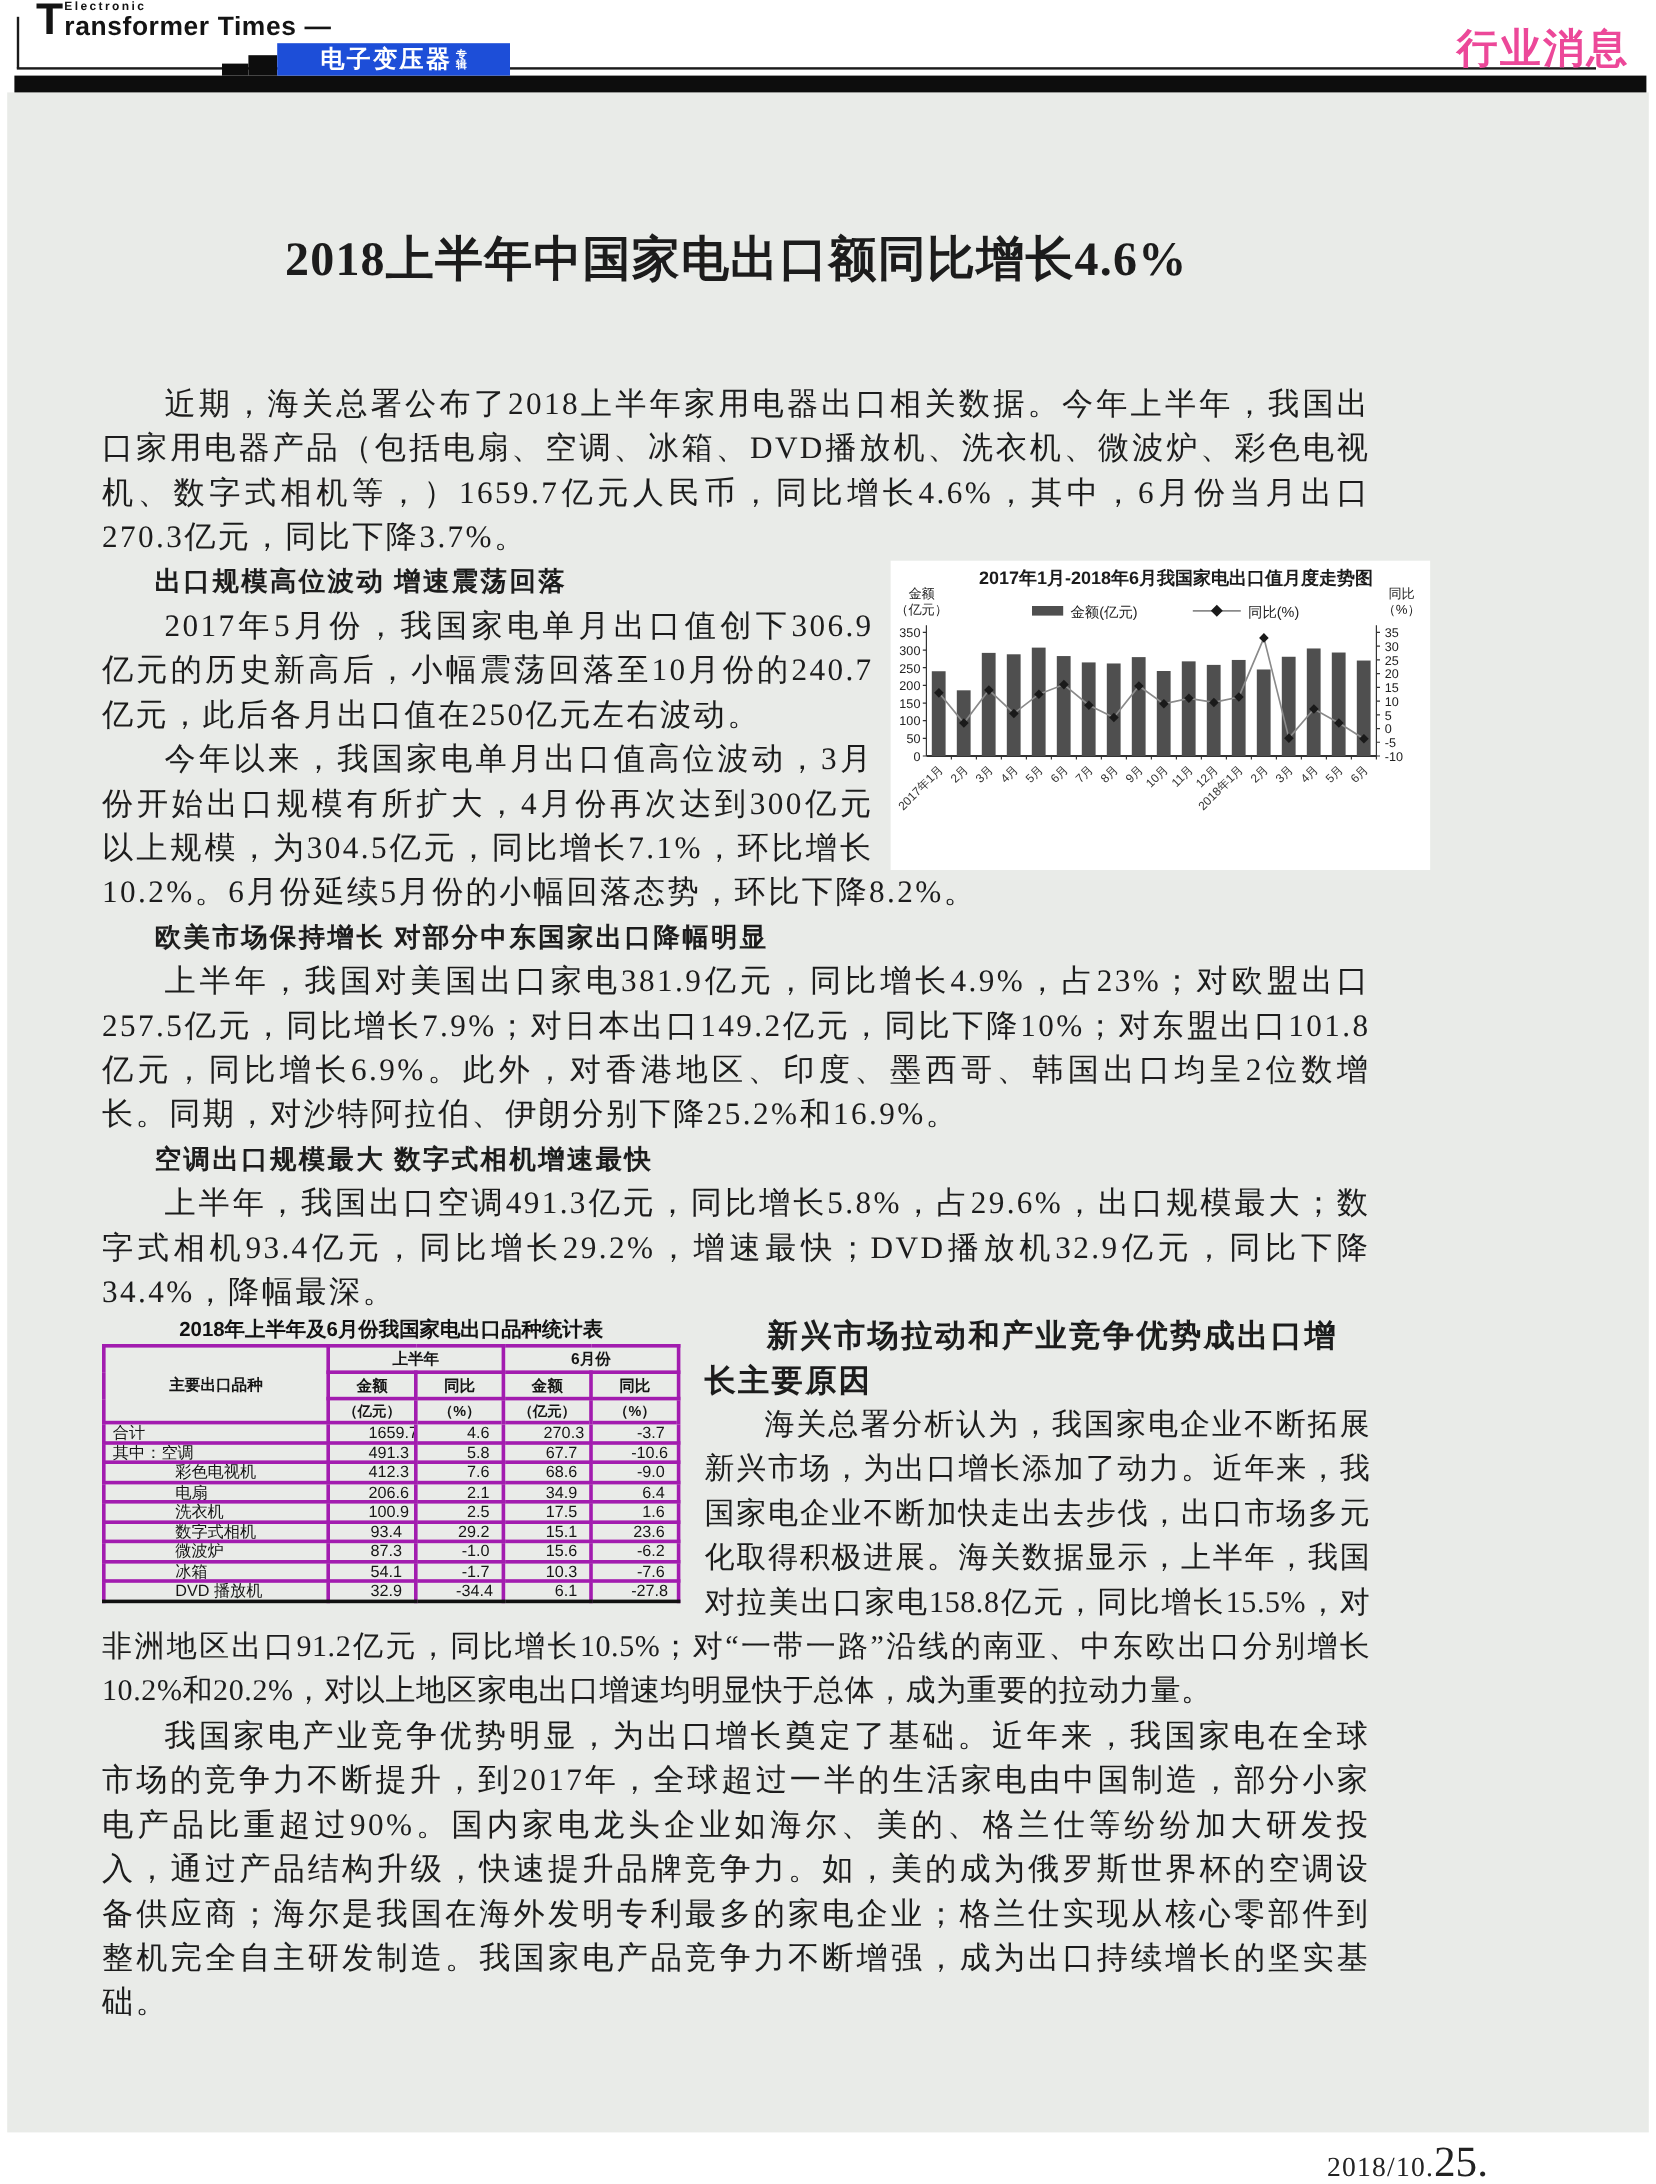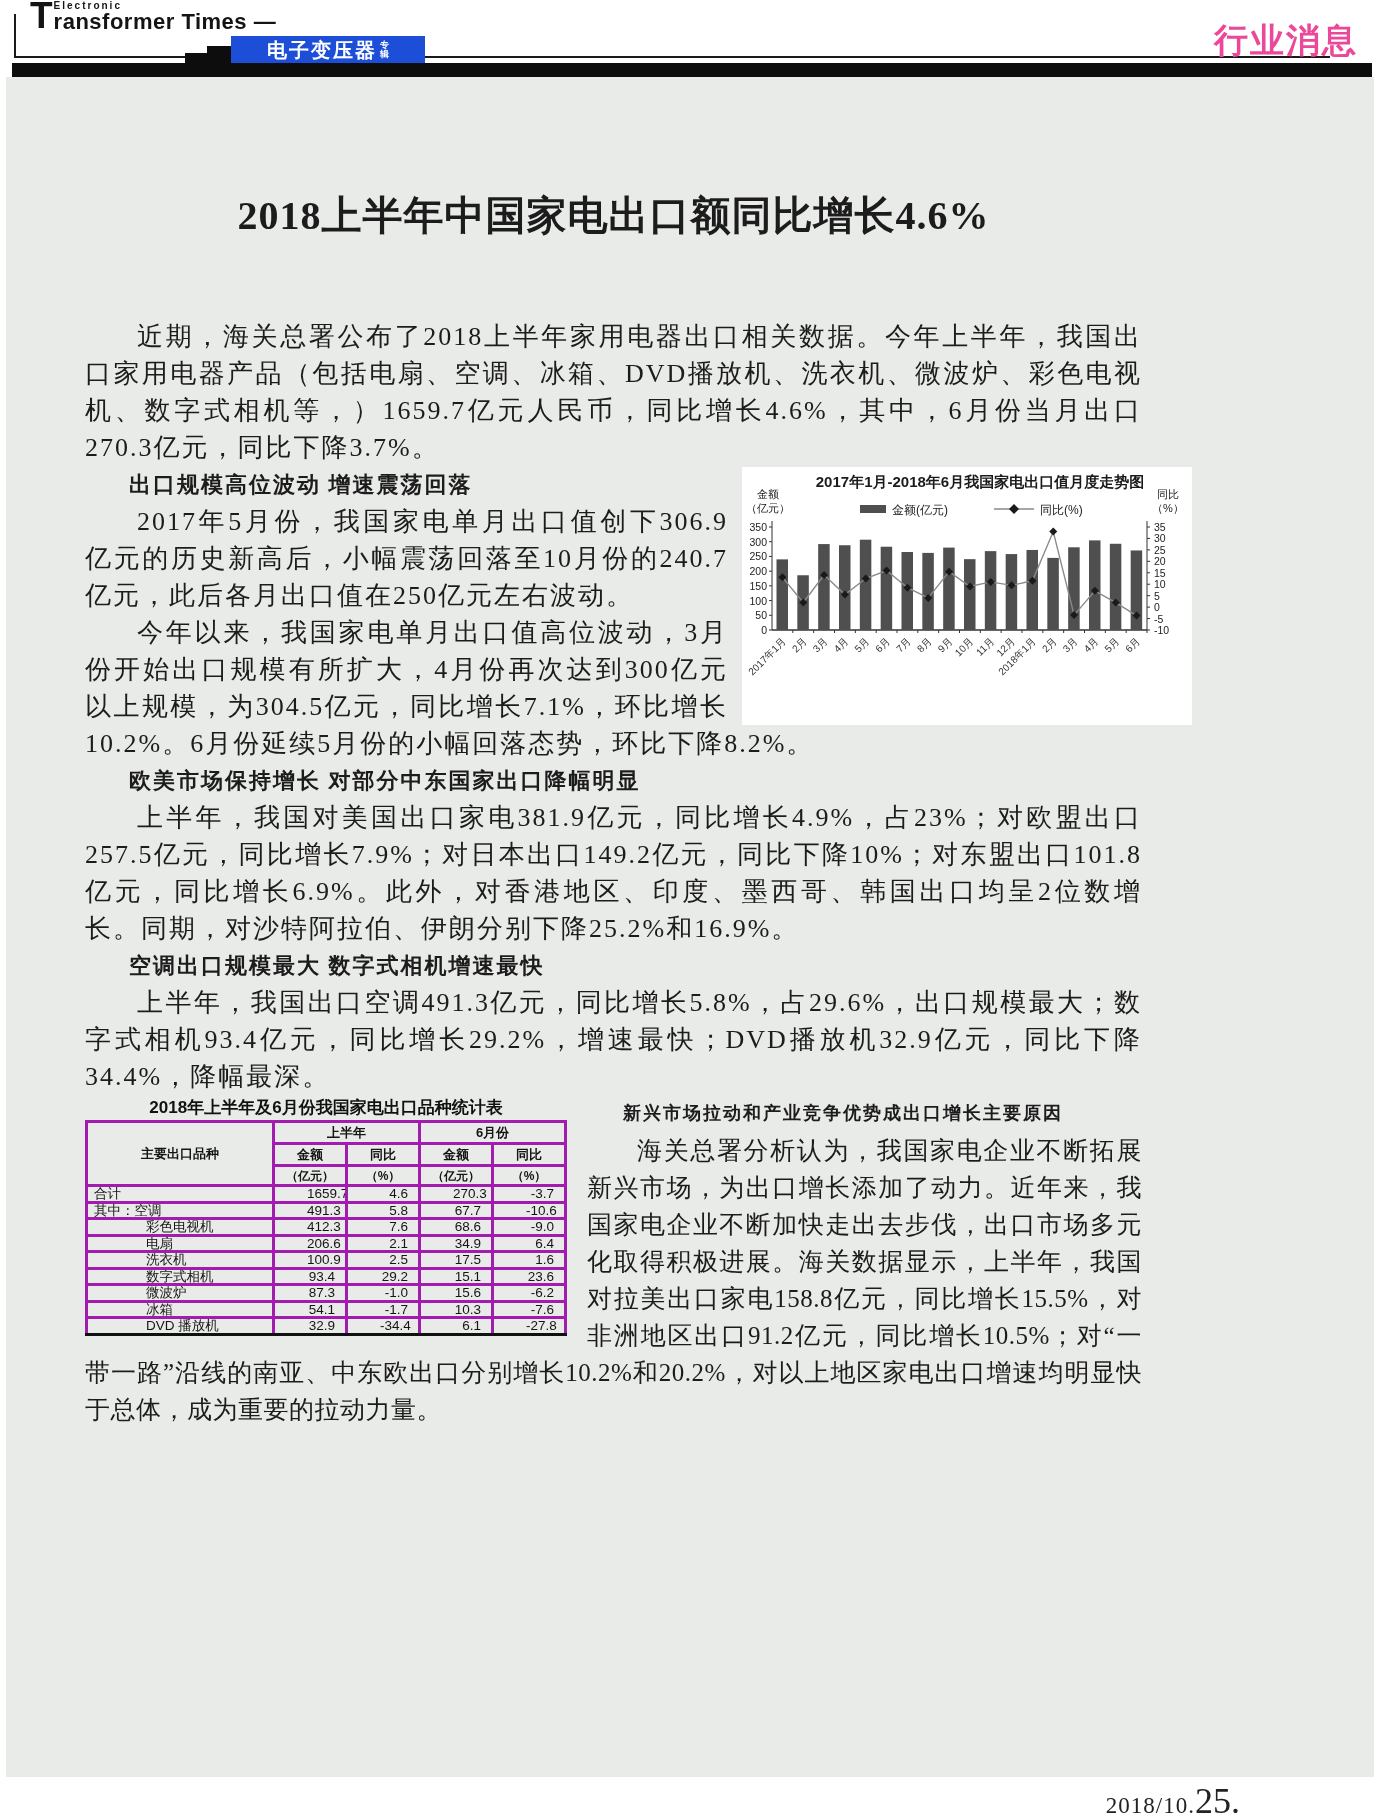--- a/index.html
+++ b/index.html
@@ -26,21 +26,21 @@
   .badge-sub{display:inline-flex;flex-direction:column;margin-left:3px;}
   .badge-sub span{color:#fff;font-size:9px;line-height:9px;font-weight:bold;}
   .section-label{position:absolute;left:1214px;top:18px;font-family:"Liberation Sans","DejaVu Sans",sans-serif;
         font-size:34px;font-weight:bold;letter-spacing:2px;color:#ec4899;}
   
   .article{position:absolute;left:85px;top:190px;width:1057px;}
   .a-title{margin:0 0 76px 0;text-align:center;font-size:40px;font-weight:bold;line-height:52px;letter-spacing:1px;}
   .article p{margin:0;font-size:26px;line-height:37px;letter-spacing:2px;
         text-align:justify;text-indent:2em;}
   .article .sub{margin:0;font-size:22px;line-height:37px;letter-spacing:2px;font-weight:bold;text-indent:2em;}
-  .article .sub.small{font-size:18px;}
+  .article .sub.small{font-size:26px;}
   .article p.tight{font-size:25px;letter-spacing:0.5px;}
   
   .chart-float{float:right;width:450px;height:250px;margin:-2px -50px 0 14px;position:relative;}
   .chart-float svg{position:absolute;left:0;top:3px;}
   
   .table-float{float:left;width:482px;height:241px;margin:0 20px 0 0;
         font-family:"Liberation Sans","DejaVu Sans",sans-serif;}
   .tbl-title{font-size:17px;font-weight:bold;text-align:center;line-height:22px;margin:2px 0 1px 0;color:#111;}
   table.stat{border-collapse:collapse;width:482px;table-layout:fixed;color:#151515;}
   table.stat th,table.stat td{border:3px solid #a21caf;padding:0 4px;line-height:1;overflow:hidden;white-space:nowrap;}
@@ -312,18 +312,19 @@
               <td class="num">-34.4</td>
               <td class="num">6.1</td>
               <td class="num">-27.8</td>
             </tr>
           </tbody>
       </table>
     </div>
 
     <h2 class="sub small">新兴市场拉动和产业竞争优势成出口增长主要原因</h2>
     <p class="tight">海关总署分析认为，我国家电企业不断拓展新兴市场，为出口增长添加了动力。近年来，我国家电企业不断加快走出去步伐，出口市场多元化取得积极进展。海关数据显示，上半年，我国对拉美出口家电158.8亿元，同比增长15.5%，对非洲地区出口91.2亿元，同比增长10.5%；对“一带一路”沿线的南亚、中东欧出口分别增长10.2%和20.2%，对以上地区家电出口增速均明显快于总体，成为重要的拉动力量。</p>
+    <p>我国家电产业竞争优势明显，为出口增长奠定了基础。近年来，我国家电在全球市场的竞争力不断提升，到2017年，全球超过一半的生活家电由中国制造，部分小家电产品比重超过90%。国内家电龙头企业如海尔、美的、格兰仕等纷纷加大研发投入，通过产品结构升级，快速提升品牌竞争力。如，美的成为俄罗斯世界杯的空调设备供应商；海尔是我国在海外发明专利最多的家电企业；格兰仕实现从核心零部件到整机完全自主研发制造。我国家电产品竞争力不断增强，成为出口持续增长的坚实基础。</p>
   </div>
 
   <div class="footer">
     <span class="f-pre">2018/10.</span><span class="f-page">25</span><span class="f-dot">.</span>
   </div>
 </div>
 
 </body></html>

